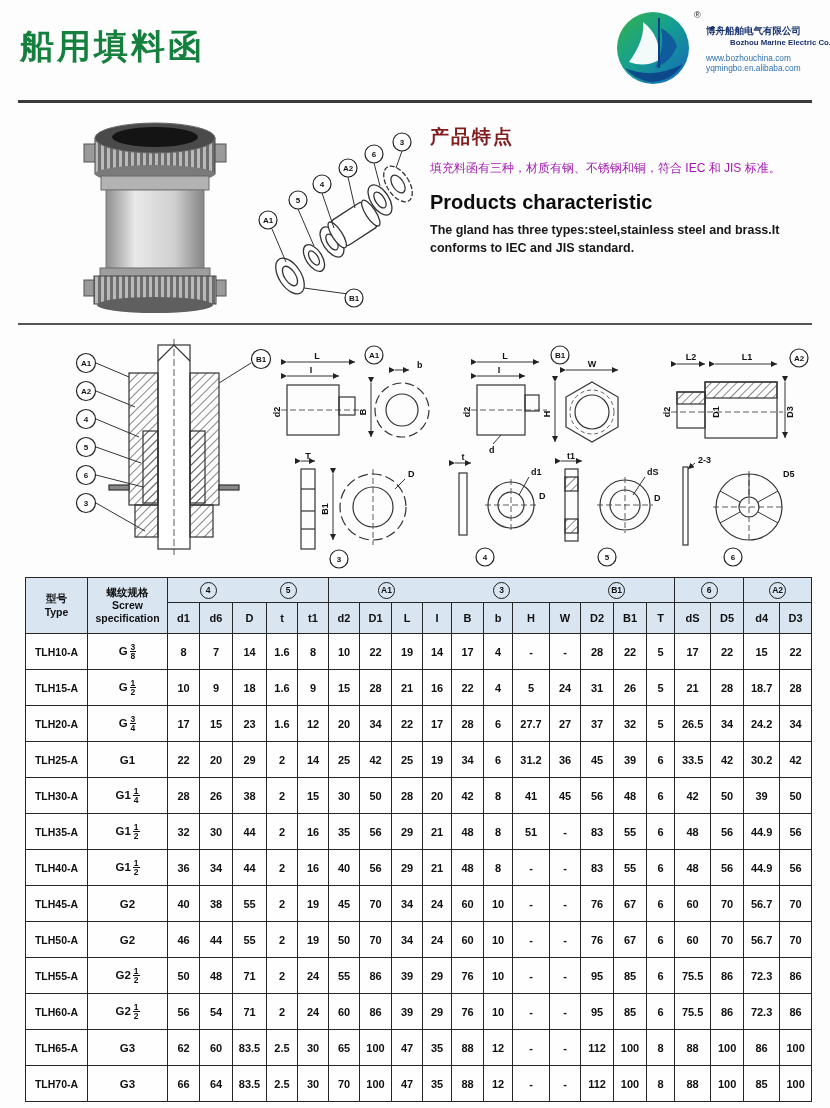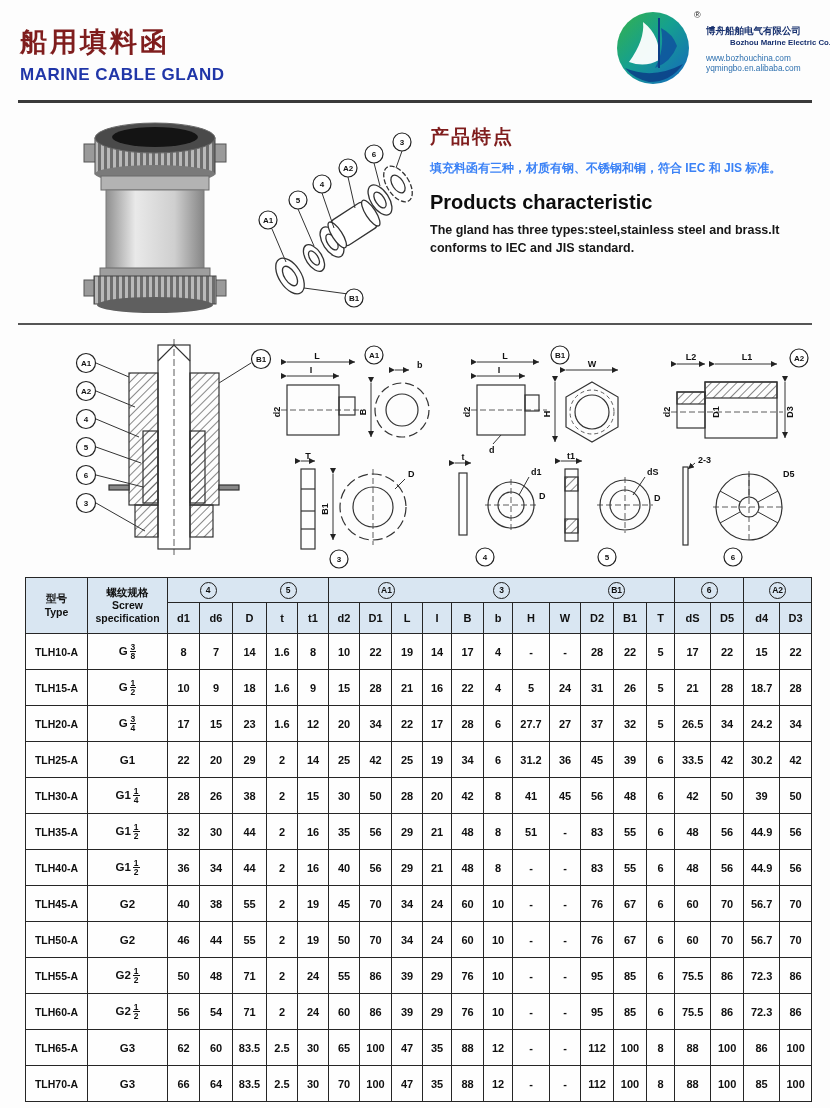--- a/index.html
+++ b/index.html
@@ -1,36 +1,36 @@
 <!DOCTYPE html>
 <html><head>
 <meta charset="utf-8">
 <style>
   html,body{margin:0;padding:0;background:#d8d8d8;}
   .page{position:relative;width:830px;height:1108px;margin:0 auto;background:#fdfdfd;
         font-family:"Liberation Sans",sans-serif;color:#111;overflow:hidden;}
 
   
   .hdr-titles{position:absolute;left:20px;top:24px;}
-  .title-zh{font-size:27px;font-weight:bold;color:#7f1d1d;letter-spacing:3px;}
+  .title-zh{font-size:34px;font-weight:bold;color:#15803d;letter-spacing:3px;}
   .title-en{font-size:17px;font-weight:bold;color:#2036a8;margin-top:5px;letter-spacing:.5px;}
   .logo-wrap{position:absolute;left:615px;top:10px;width:78px;height:80px;}
   .reg-mark{position:absolute;left:694px;top:10px;font-size:9px;color:#222;}
   .company{position:absolute;left:706px;top:26px;width:120px;line-height:1.25;}
   .company .c-zh{font-size:9.5px;font-weight:bold;color:#17306e;white-space:nowrap;font-family:Liberation Serif, serif;}
   .company .c-en{font-size:7.8px;font-weight:bold;color:#17306e;white-space:nowrap;padding-left:24px;}
   .company .c-url{font-size:8.3px;color:#2c6fae;white-space:nowrap;}
   .company .gap{height:5px;}
   .rule-1{position:absolute;left:18px;top:100px;width:794px;height:3px;background:#3a3a3a;}
   .rule-2{position:absolute;left:18px;top:323px;width:794px;height:2px;background:#555;}
 
   
   .features{position:absolute;left:430px;top:124px;width:388px;}
   .feat-h-zh{font-size:19px;font-weight:bold;color:#7f1d1d;letter-spacing:2px;}
-  .feat-p-zh{font-size:12px;font-weight:700;color:#3b82f6;margin-top:9px;line-height:1.5;}
+  .feat-p-zh{font-size:12px;font-weight:400;color:#a21caf;margin-top:9px;line-height:1.5;}
   .feat-h-en{font-size:20px;font-weight:bold;color:#0d0d0d;margin-top:14px;}
   .feat-p-en{font-size:12.5px;font-weight:600;color:#161616;margin-top:7px;line-height:1.45;}
 
   .photo-svg{position:absolute;left:68px;top:116px;}
   .exploded-svg{position:absolute;left:256px;top:128px;}
   .drawings-svg{position:absolute;left:15px;top:335px;}
 
   svg text{font-family:"Liberation Sans",sans-serif;}
   .dim{font-size:9px;font-weight:bold;fill:#111;}
   .co-t{font-size:8px;font-weight:bold;fill:#111;text-anchor:middle;}
@@ -54,21 +54,20 @@
   .fr .nu{font-size:8.5px;border-bottom:1px solid #111;padding:0 1px;}
   .fr .de{font-size:8.5px;}
 </style>
 </head>
 <body>
 
 <div class="page">
 
   <div class="hdr-titles">
     <div class="title-zh">船用填料函</div>
-    <div class="title-en">MARINE CABLE GLAND</div>
   </div>
 
   <div class="logo-wrap">
     <svg width="78" height="80" viewBox="0 0 78 80">
       <defs>
         <linearGradient id="lg" x1="0" y1="0" x2="1" y2="1">
           <stop offset="0" stop-color="#36b24a"></stop>
             <stop offset="0.45" stop-color="#15a08f"></stop>
             <stop offset="1" stop-color="#1565c0"></stop>
         </linearGradient>

